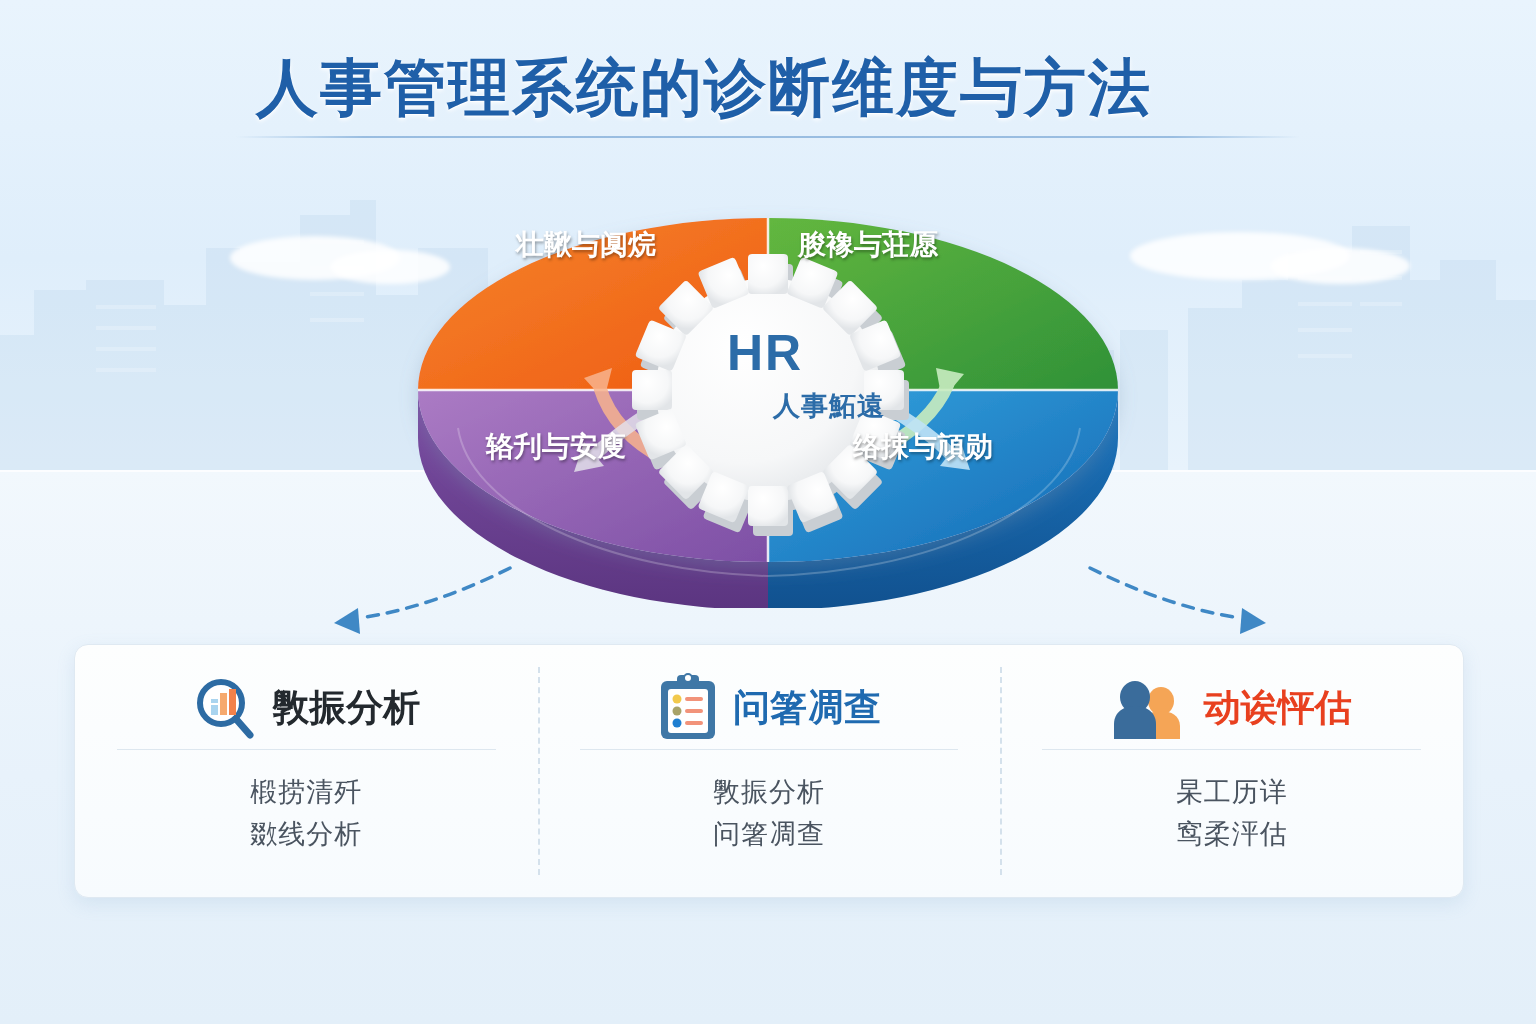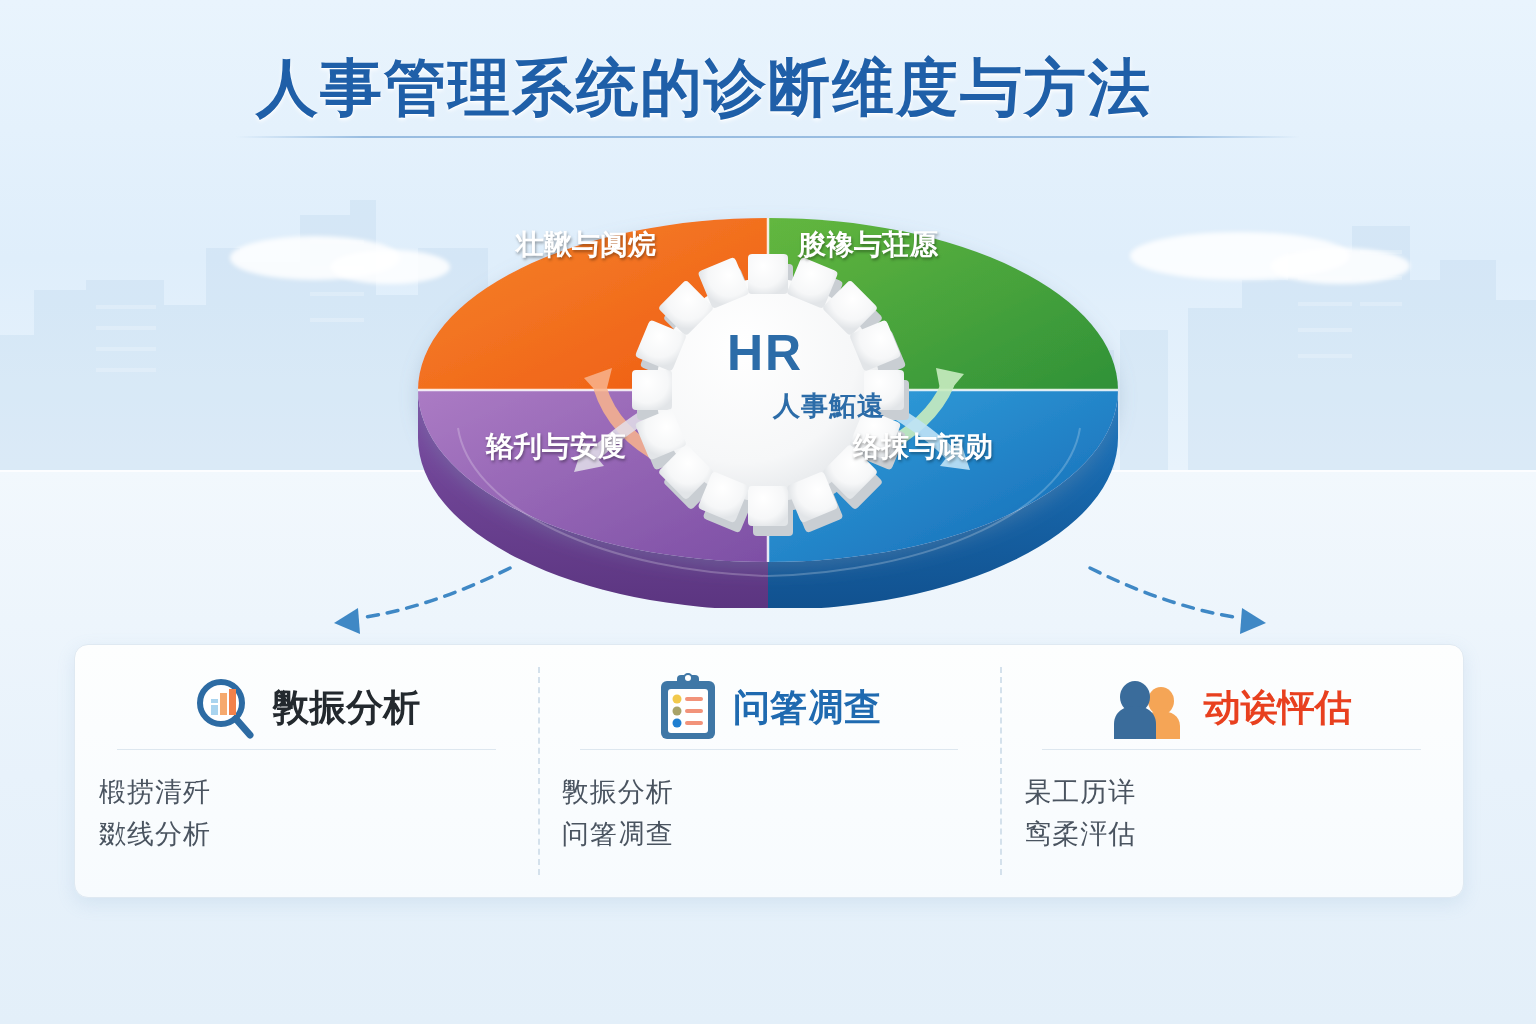--- a/index.html
+++ b/index.html
@@ -51,21 +51,21 @@
     box-shadow:0 6px 18px rgba(120,160,200,.16);display:flex;}
   .col{flex:1;position:relative;padding:26px 24px 0 24px;box-sizing:border-box;}
   .col + .col:before{content:"";position:absolute;left:0;top:22px;bottom:22px;width:0;
     border-left:2px dashed #d4e1ec;}
   .col-head{display:flex;align-items:center;justify-content:center;gap:14px;height:74px;}
   .col-title{font-size:37px;font-weight:bold;white-space:nowrap;}
   .t-blue-dark{color:#23292e;}
   .t-blue{color:#1f6ab0;text-align:right;}
   .t-red{color:#e8401f;}
   .col-rule{height:1px;background:#dde7ef;margin:4px 18px 0 18px;}
-  .col-body{padding-top:22px;}
+  .col-body{text-align:center;padding-top:22px;}
   .col-body div{font-size:27px;color:#4a5460;line-height:1.55;letter-spacing:1px;}
   .icon{flex:0 0 auto;display:block;}
 </style>
 </head>
 <body>
 
 <div class="stage">
 
   <div class="sky"></div>
 

